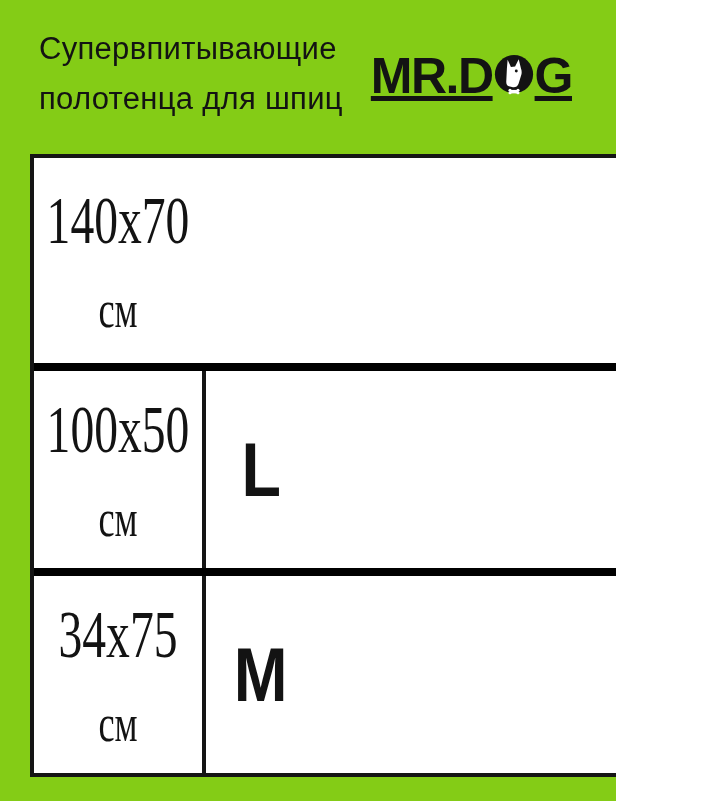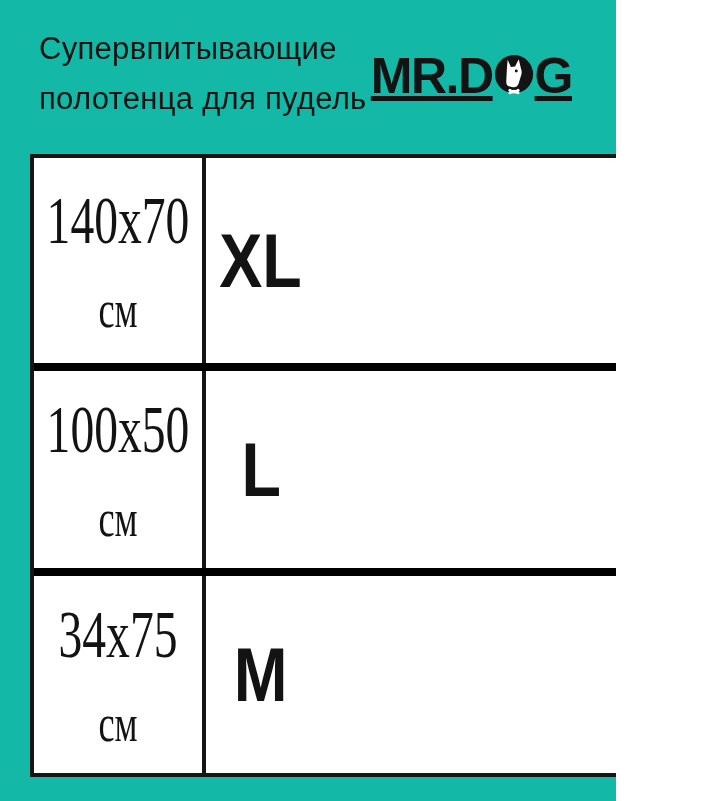--- a/index.html
+++ b/index.html
@@ -1,20 +1,20 @@
 <!DOCTYPE html>
 <html><head>
 <meta charset="utf-8">
 <style>
   html, body { margin: 0; padding: 0; }
   .canvas {
     position: relative;
     width: 616px;
     height: 801px;
-    background: #14b8a6;
+    background: #84cc16;
     font-family: "Liberation Sans", sans-serif;
     color: #131313;
     overflow: hidden;
   }
 
   
   .title {
     position: absolute;
     left: 39px;
     top: 24px;
@@ -103,21 +103,21 @@
     color: #161616;
   }
 </style>
 </head>
 <body>
 
 <div class="canvas">
 
   <div class="title">
     <div>Супервпитывающие</div>
-    <div>полотенца для пудель</div>
+    <div>полотенца для шпиц</div>
   </div>
 
   <div class="logo">
     <span>MR.D</span>
     <span class="logo-o">
       <svg width="40" height="48" viewBox="0 0 44 52" xmlns="http://www.w3.org/2000/svg">
         <circle cx="22" cy="24" r="21" fill="#131313"></circle>
         <path fill="#ffffff" d="M15 8 L18.6 16 L23.2 15.6 L27.2 7.5 L29.6 17.5 Q31.2 21.5 29.8 25.5 L27 34.5 Q25.4 38.8 20.8 38.4 L16.4 37.2 Q13.2 36.2 13.5 31.8 L14.2 17.5 Z"></path>
         <circle cx="24.5" cy="20.5" r="1.6" fill="#131313"></circle>
         <g fill="#ffffff">
@@ -132,23 +132,20 @@
     <span>G</span>
   </div>
 
   <div class="size-table">
 
     <div class="trow">
       <div class="cell size-cell">
         <div class="size-value">140x70</div>
         <div class="size-unit">см</div>
       </div>
-      <div class="cell">
-        <div class="size-letter">XL</div>
-      </div>
     </div>
 
     <div class="trow">
       <div class="cell size-cell">
         <div class="size-value">100x50</div>
         <div class="size-unit">см</div>
       </div>
       <div class="cell">
         <div class="size-letter">L</div>
       </div>

